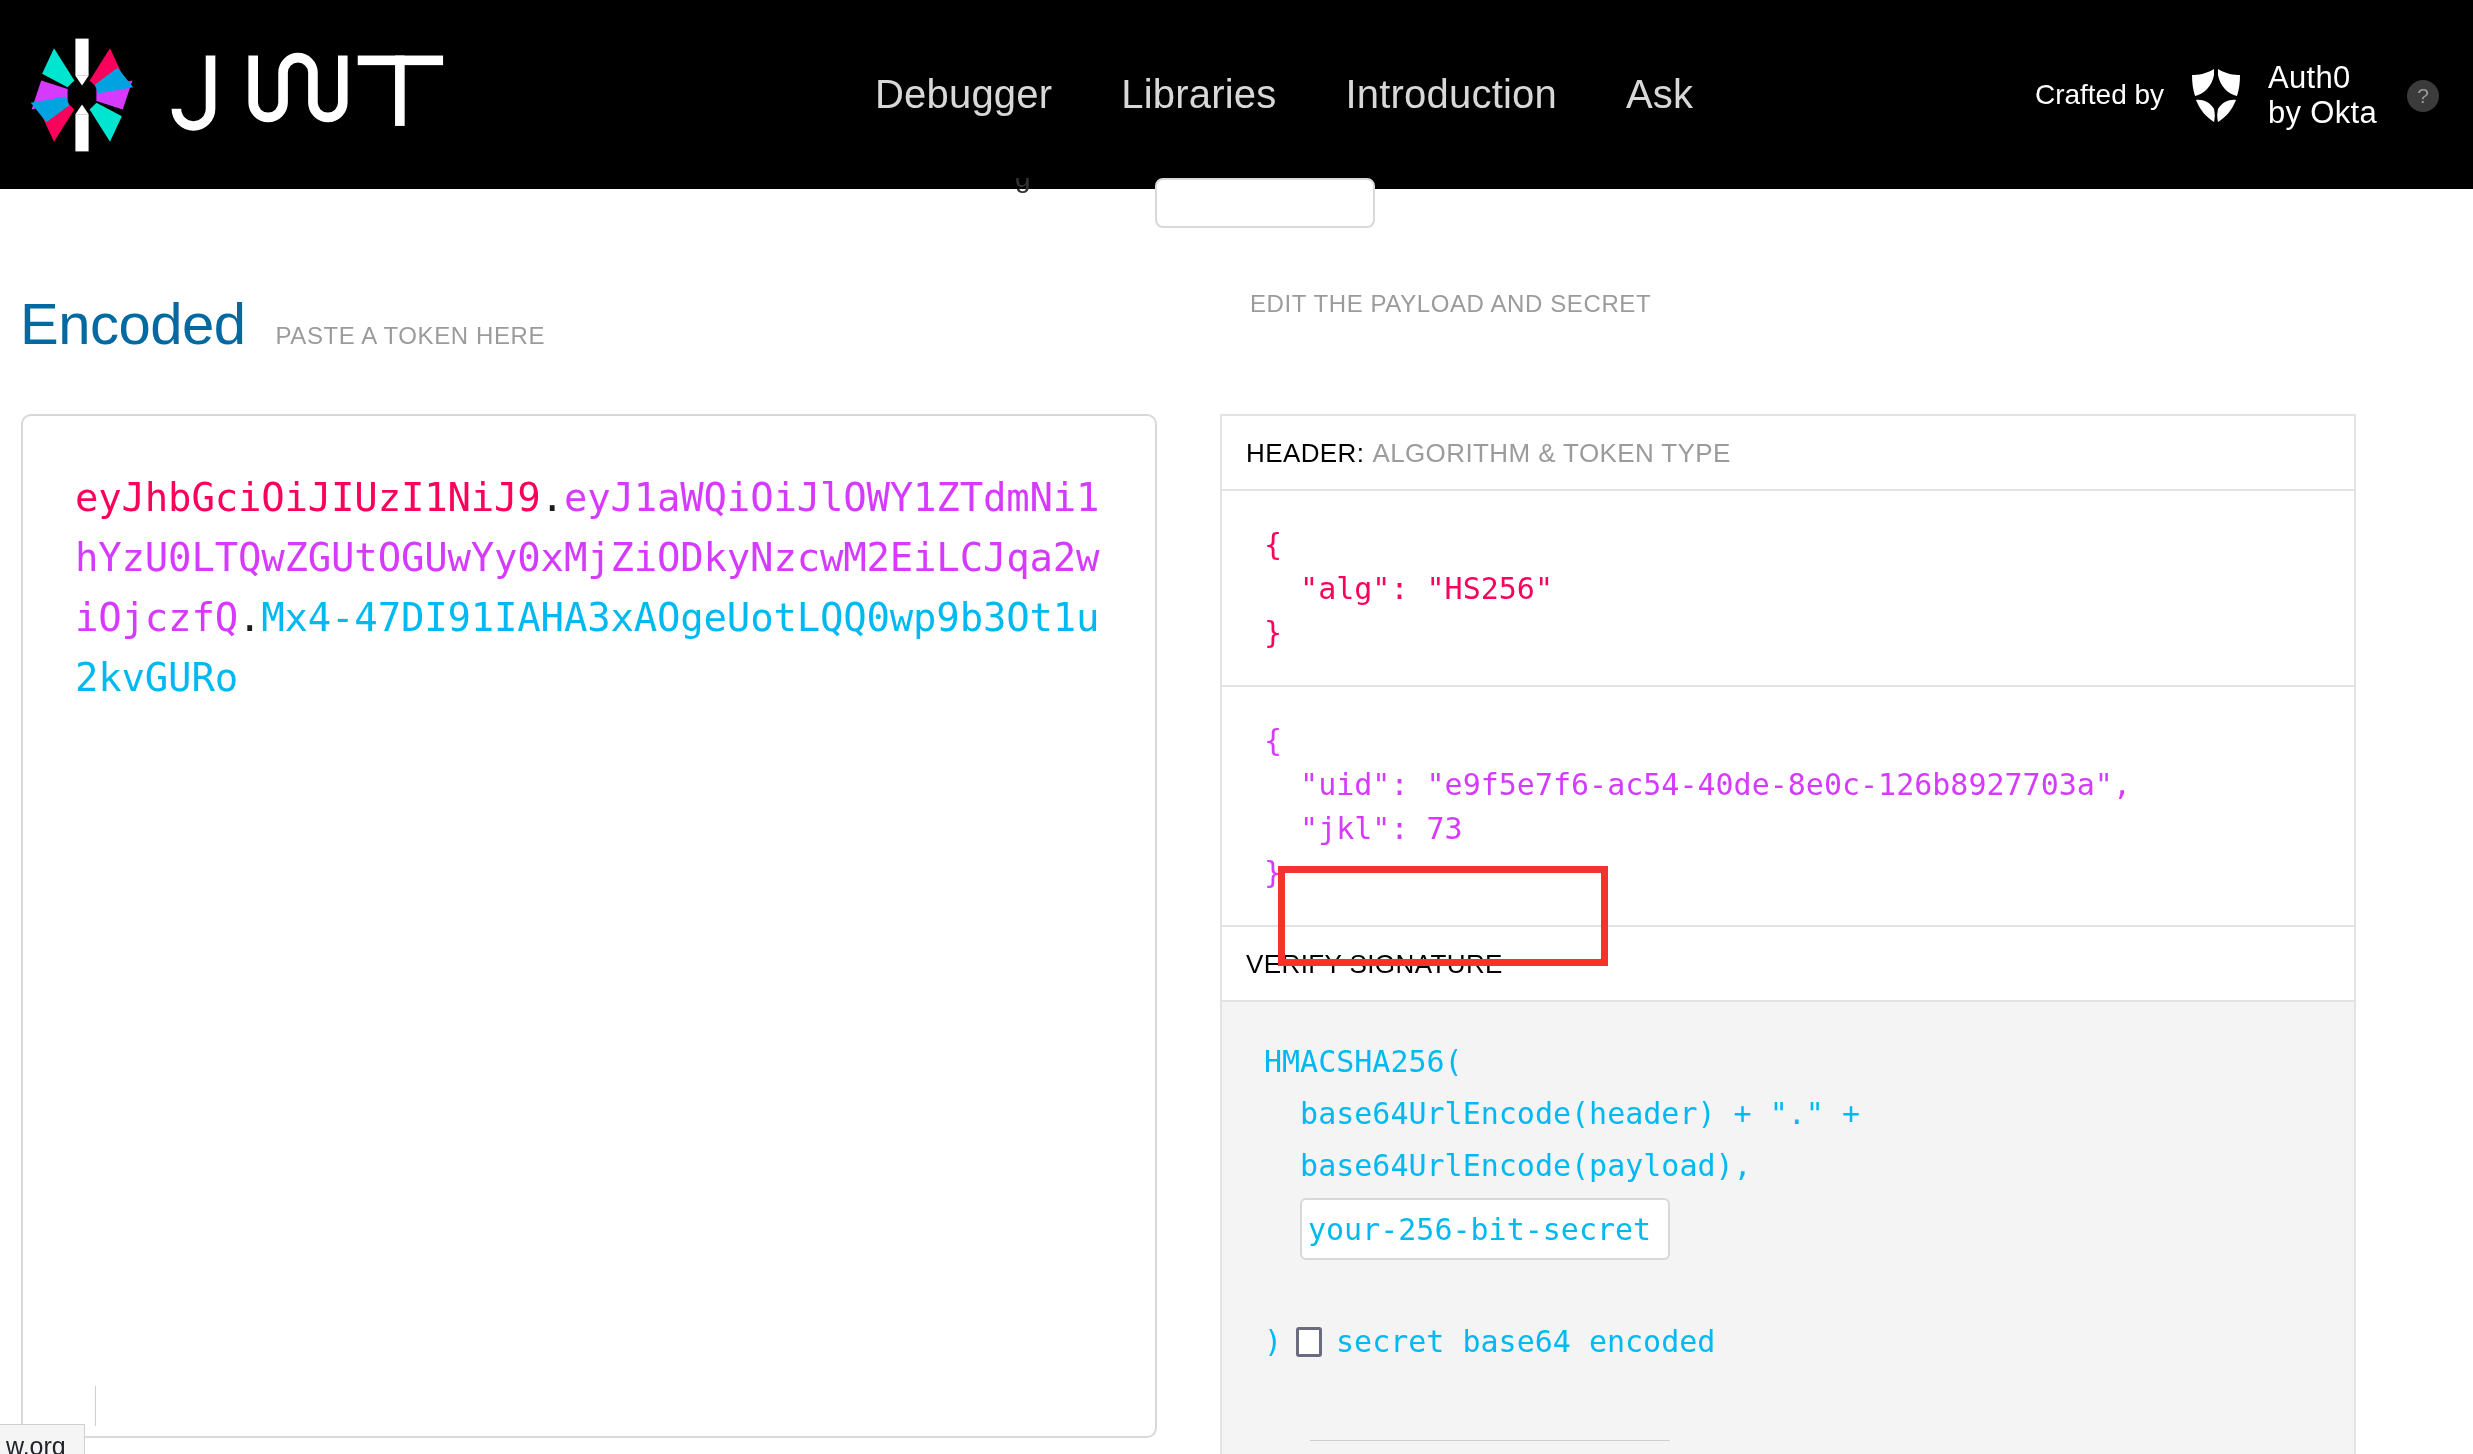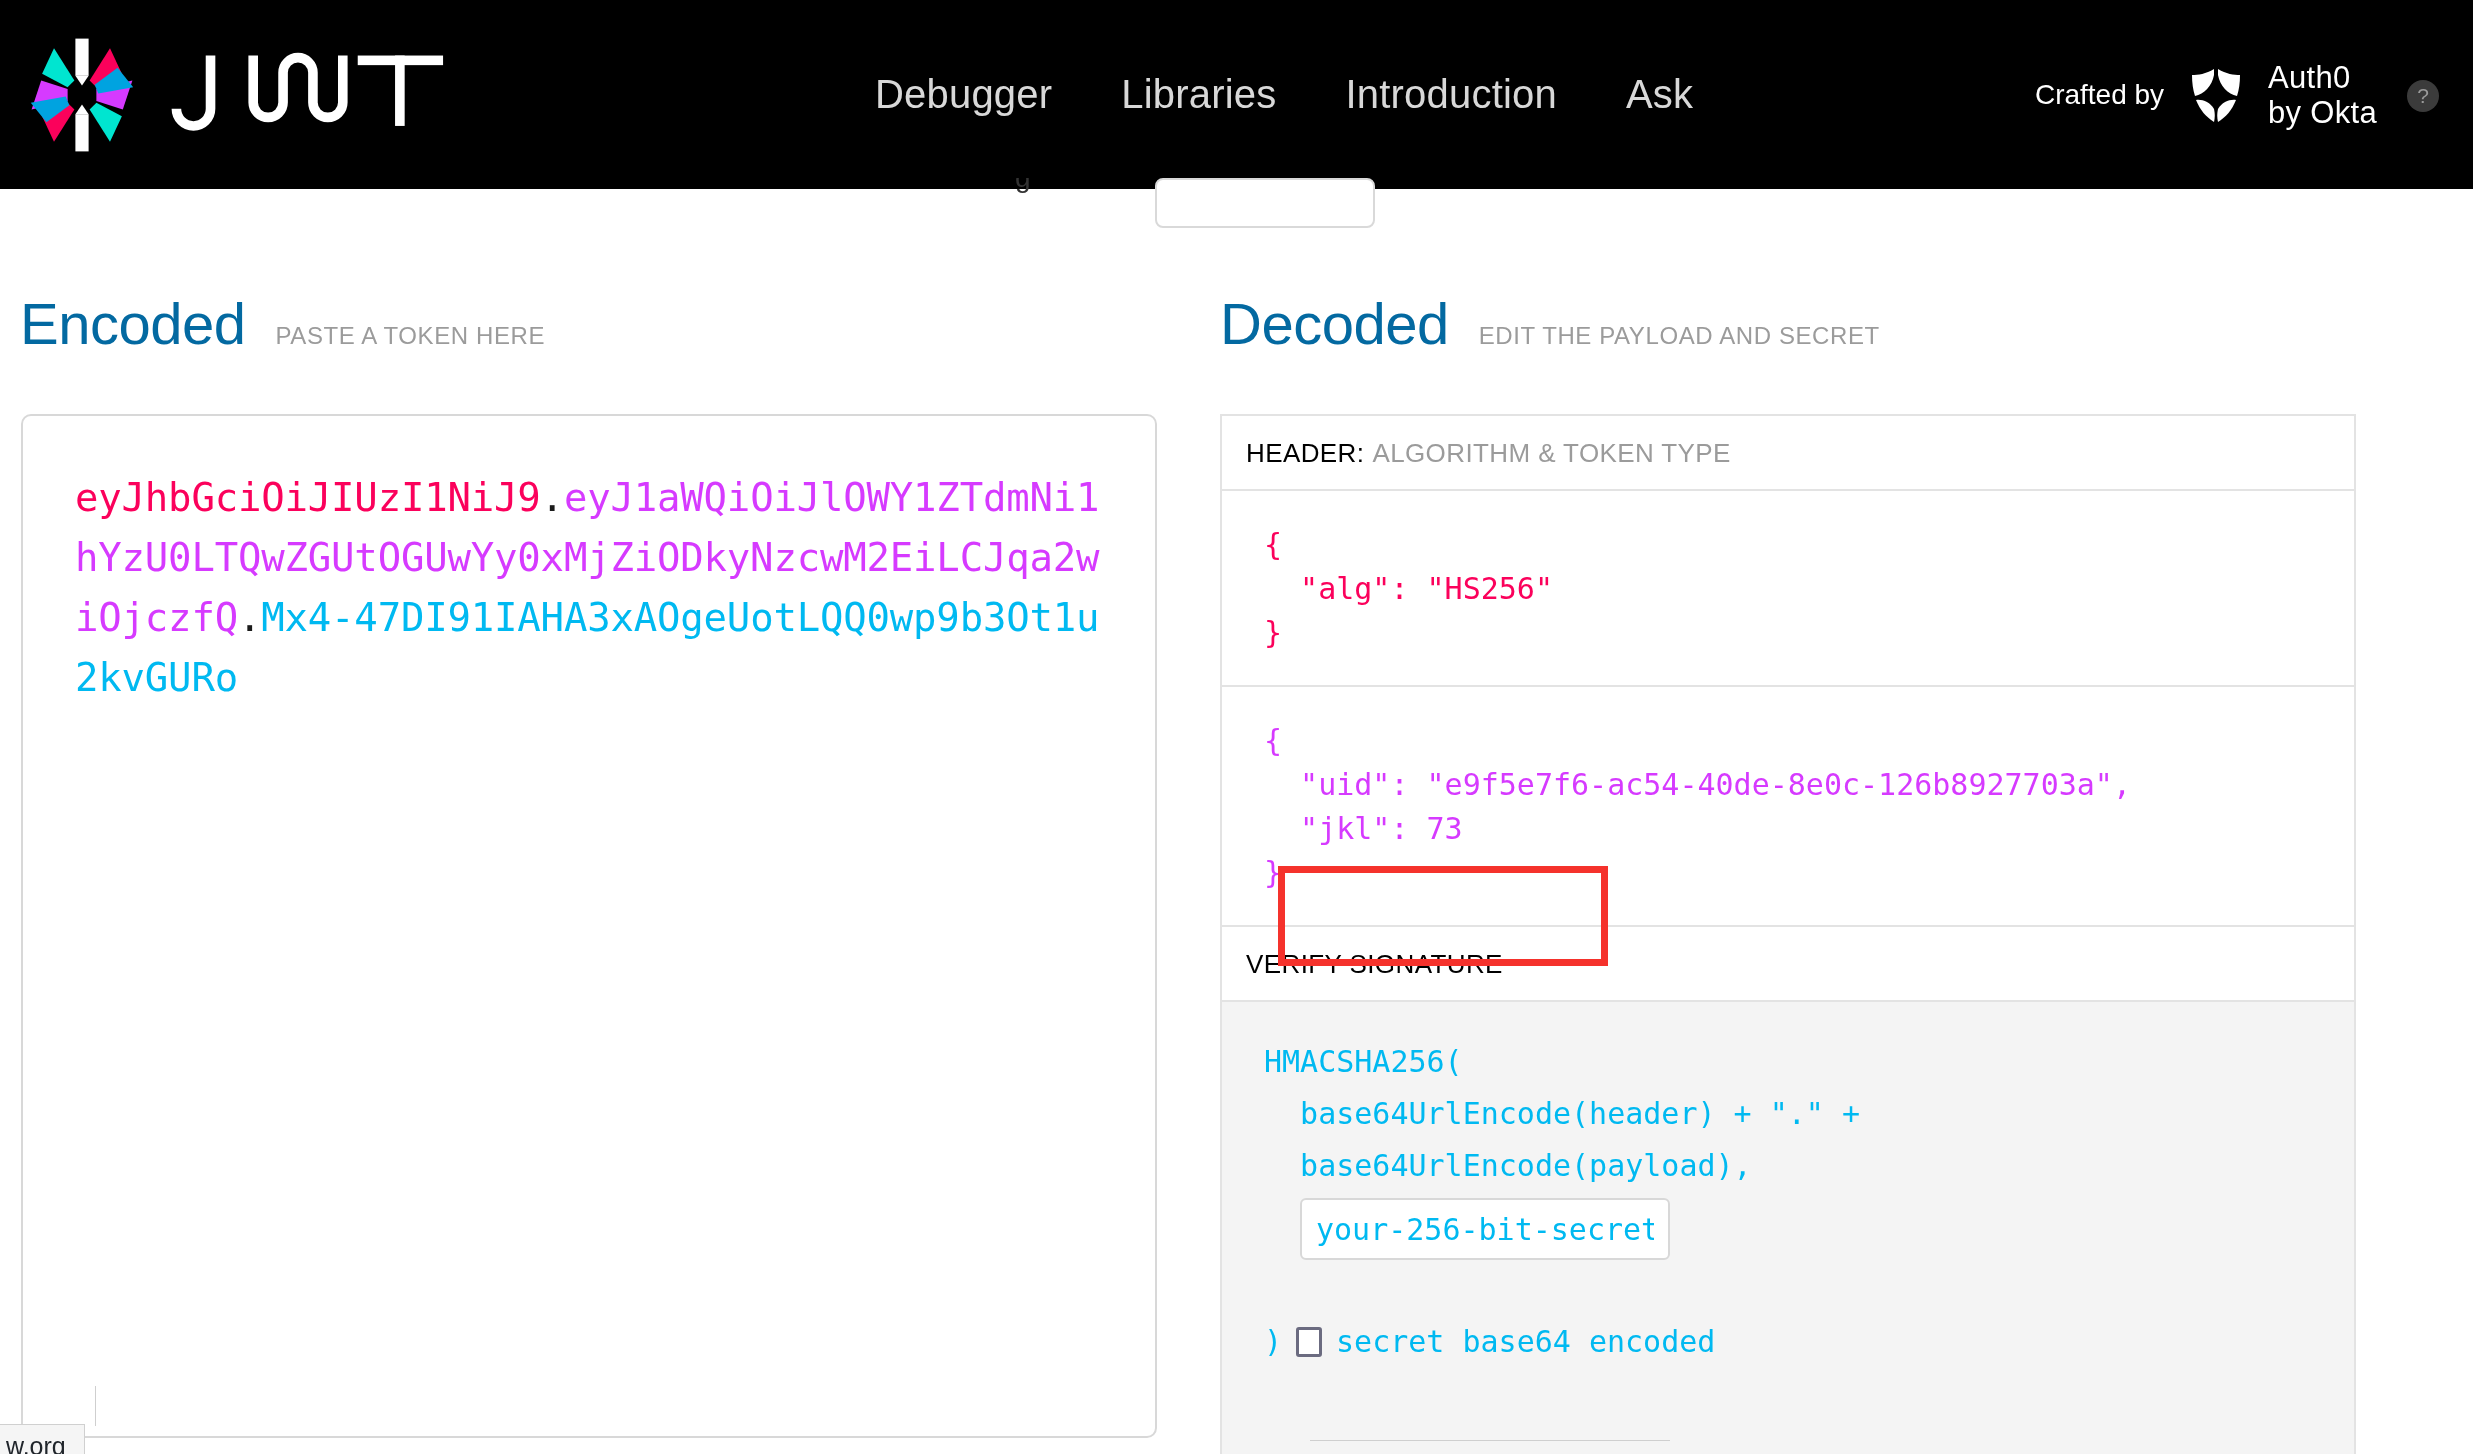--- a/index.html
+++ b/index.html
@@ -123,21 +123,21 @@
     white-space: pre;
     min-height: 300px;
   }
   .secret-input {
     display: inline-block;
     margin-left: 36px; margin-top: 6px; margin-bottom: 4px;
     width: 370px; height: 62px;
     border: 2px solid #d8d8d8; border-radius: 6px;
     background: #ffffff; color: #00b9f1;
     font-family: "DejaVu Sans Mono", monospace;
-    font-size: 30px; padding: 0 14px;
+    font-size: 30px; padding: 0 6px;
     outline: none;
   }
   .sig-close-line { display: flex; align-items: center; gap: 14px; }
   .sig-check {
     width: 26px; height: 30px;
     border: 3px solid #6b6b80; border-radius: 3px;
     background: #fff; cursor: pointer; flex: 0 0 auto;
   }
 
   
@@ -251,21 +251,20 @@
 <div class="col-title" id="encoded-title">
   <span class="big">Encoded</span>
   <span class="sub">PASTE A TOKEN HERE</span>
 </div>
 
 <div class="encoded-box">
   <div class="token"><span class="tk-header">eyJhbGciOiJIUzI1NiJ9</span><span class="tk-dot">.</span><span class="tk-payload">eyJ1aWQiOiJlOWY1ZTdmNi1hYzU0LTQwZGUtOGUwYy0xMjZiODkyNzcwM2EiLCJqa2wiOjczfQ</span><span class="tk-dot">.</span><span class="tk-sig">Mx4-47DI91IAHA3xAOgeUotLQQ0wp9b3Ot1u2kvGURo</span></div>
 </div>
 
 <div class="col-title" id="decoded-title">
-  <span class="big">Decoded</span>
   <span class="sub">EDIT THE PAYLOAD AND SECRET</span>
 </div>
 
 <div class="decoded-col">
 
   <div class="dec-section first">
     <div class="dec-head">
       <span class="k">HEADER:</span><span class="v">ALGORITHM &amp; TOKEN TYPE</span>
     </div>
   </div>

